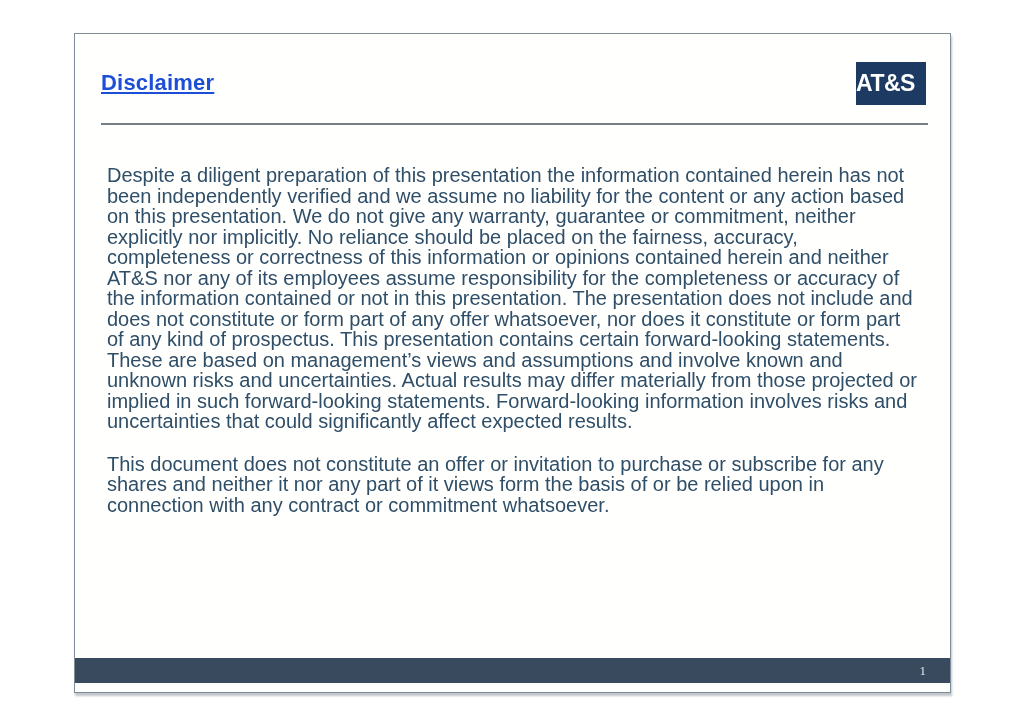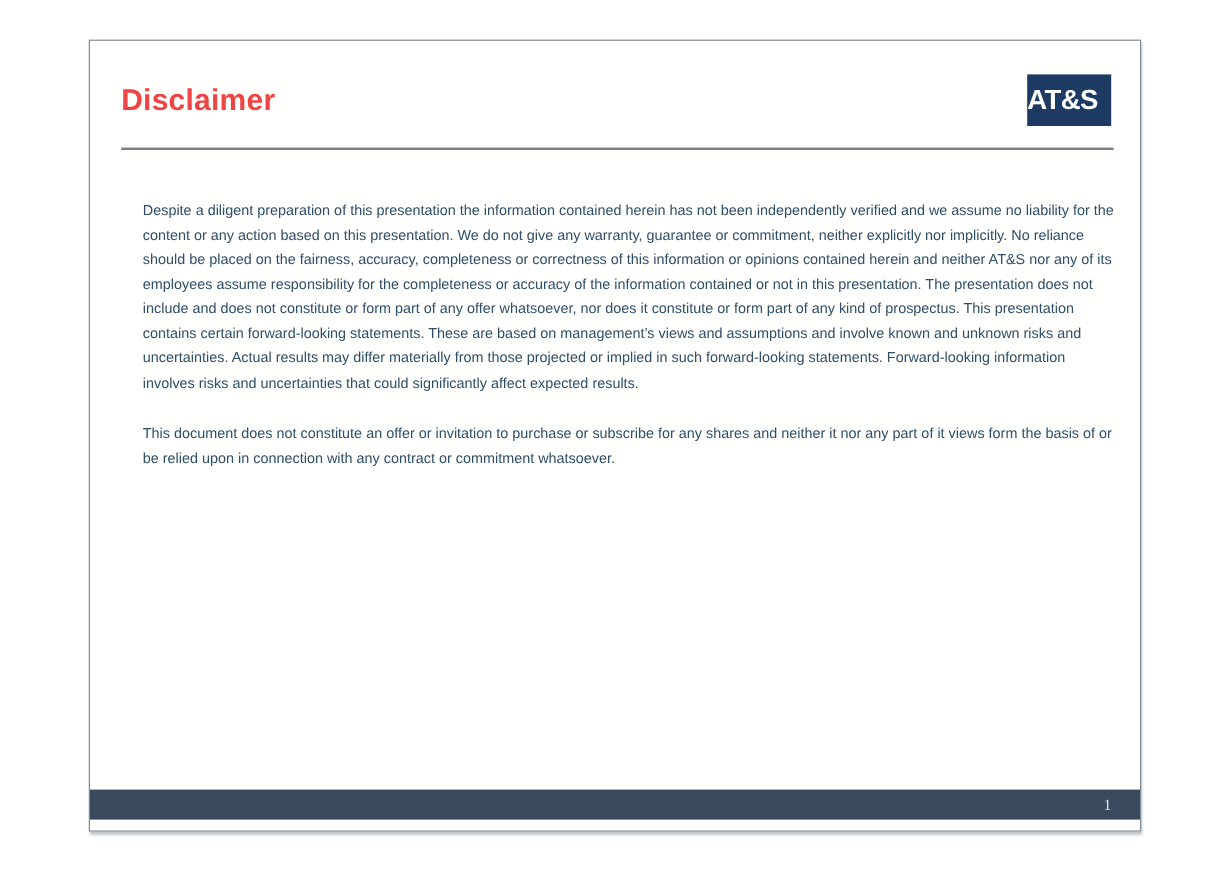--- a/index.html
+++ b/index.html
@@ -14,25 +14,26 @@
     position: absolute;
     left: 74px; top: 33px;
     width: 877px; height: 660px;
     background: #fffffe;
     border: 1px solid #7f8d99;
     box-shadow: 1px 3px 2px rgba(140,150,158,0.55);
   }
   .slide-title {
     position: absolute;
     left: 26px; top: 36px;
-    font-size: 25px;
+    font-size: 22px;
     font-weight: bold;
-    color: #ef4444;
+    color: #1d4ed8;
     letter-spacing: 0.2px;
     white-space: nowrap;
+    text-decoration: underline;
   }
   .title-rule {
     position: absolute;
     left: 26px; top: 89px;
     width: 827px; height: 2px;
     background: #777f82;
   }
   .logo {
     position: absolute;
     right: 24px; top: 28px;
@@ -44,24 +45,24 @@
   }
   .logo-text {
     color: #ffffff;
     font-weight: bold;
     font-size: 23px;
     letter-spacing: -0.5px;
     white-space: nowrap;
   }
   .body-text {
     position: absolute;
-    left: 44px; top: 131px;
+    left: 32px; top: 131px;
     width: 814px;
     color: #2f4e68;
-    font-size: 12px;
+    font-size: 20px;
     line-height: 20.5px;
   }
   .body-text p + p {
     margin-top: 22px;
   }
   .footer-bar {
     position: absolute;
     left: 0; right: 0; bottom: 9px;
     height: 25px;
     background: #3a4a5e;

